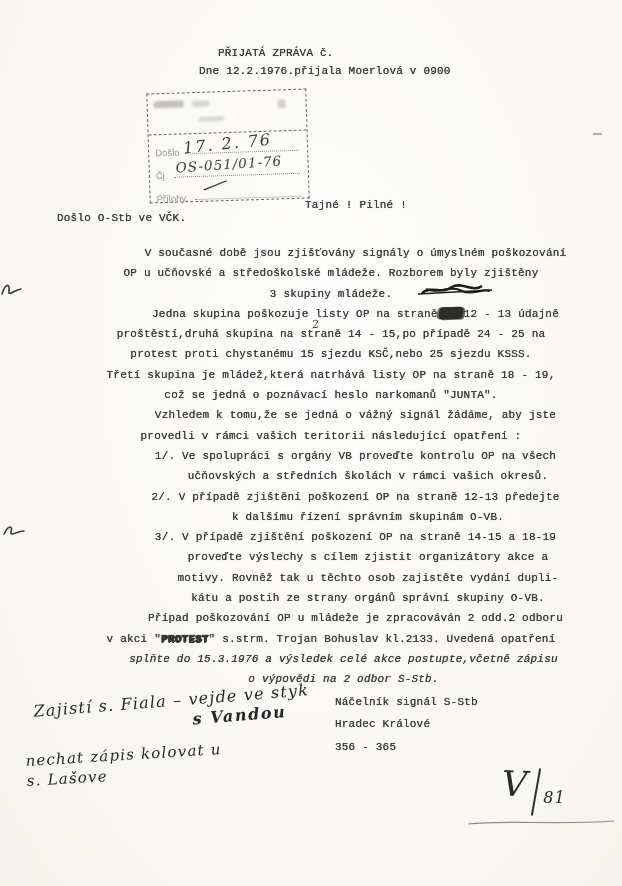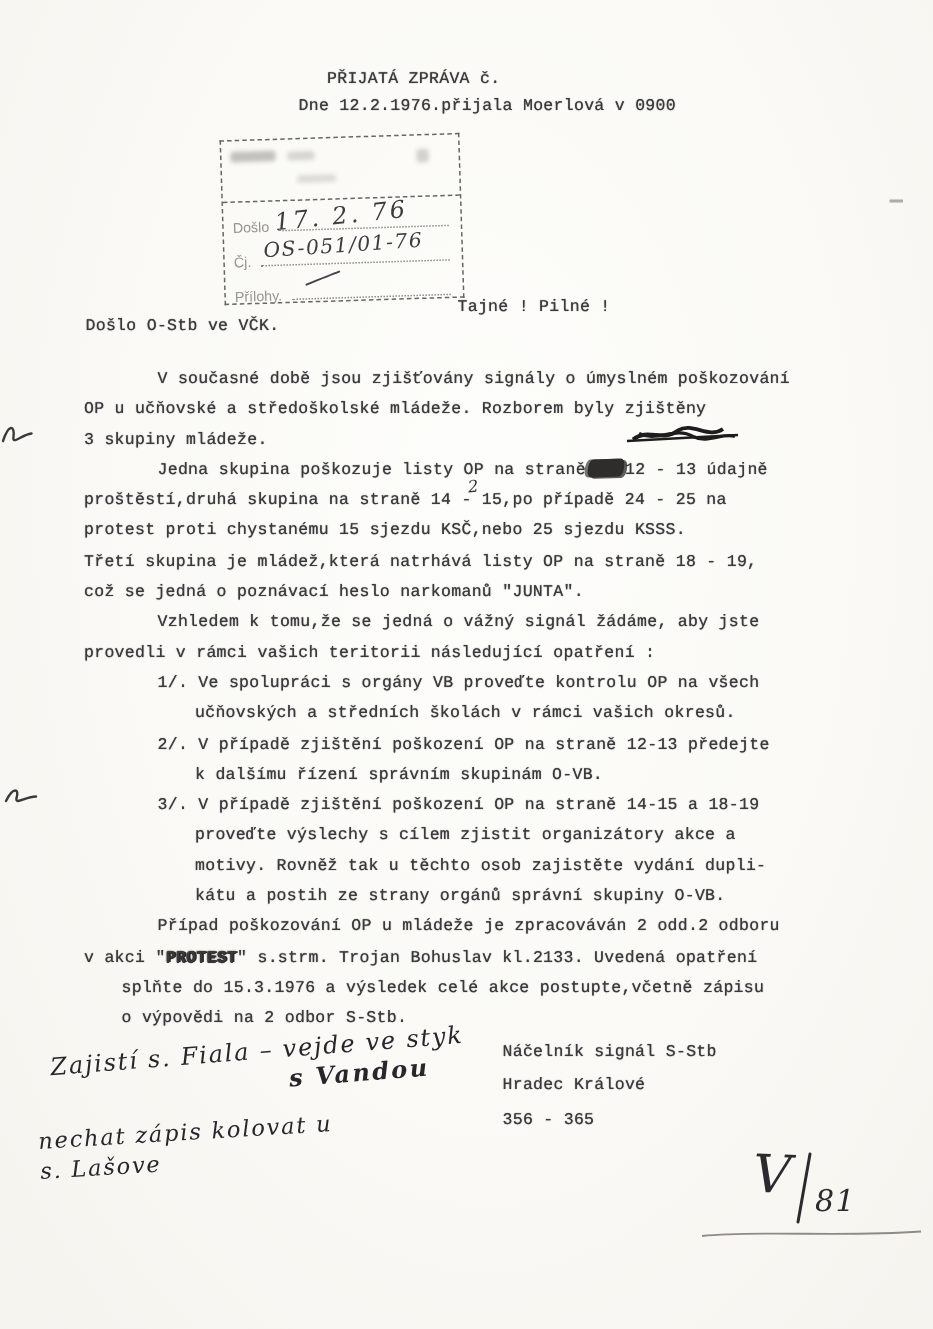--- a/index.html
+++ b/index.html
@@ -9,27 +9,27 @@
   .page{position:relative;width:622px;height:886px;
         background:radial-gradient(ellipse at 52% 38%, #fdfdfb 0%, #faf9f5 55%, #f4f3ee 100%);}
   
   .tw{position:absolute;font-family:"Liberation Mono","DejaVu Sans Mono",monospace;
       font-size:11px;line-height:20.3px;color:#3a393b;letter-spacing:0.2px;
       text-shadow:0 0 0.7px rgba(45,45,45,0.85);white-space:pre;}
   .title{top:43px;left:218px;}
   .received{top:61px;left:199px;}
   .classif{top:150px;left:305px;line-height:22px;text-align:center;}
   .addressee{top:208px;left:57px;}
-  .body-text{top:243px;left:56px;width:550px;}
+  .body-text{top:243px;left:56px;width:550px;text-align:center;}
   .ln{white-space:pre;height:20.3px;position:relative;}
   .indent{padding-left:49px;}
   .flush{padding-left:0;}
   .list{padding-left:49px;}
   .listcont{padding-left:74px;}
-  .cont{padding-left:25px;}
+  .cont{padding-left:25px;font-style:italic;}
   .smudge{font-weight:bold;text-shadow:0 0 1.2px #111,1px 0 0 #333,0 1px 0 #444;}
   .blot{display:inline-block;width:24px;height:12px;background:#2e2d2c;
         border-radius:3px/5px;transform:skewX(-10deg) rotate(-2deg);
         box-shadow:2px 1px 0 rgba(40,40,40,.75),-2px 0 0 rgba(60,60,60,.7);
         margin:0 1px -2px 1px;}
   
   .stamp{position:absolute;left:148px;top:91px;width:160px;height:110px;
          border:1.6px dashed #5c5a56;transform:rotate(-1.8deg);
          color:#6a675f;box-sizing:border-box;opacity:.92;}
   .stamp-top{position:relative;height:40px;border-bottom:1.4px dashed #5c5a56;overflow:hidden;}
@@ -57,21 +57,21 @@
   .note1 .nl:nth-child(2){margin-left:158px;font-weight:bold;letter-spacing:1.6px;margin-top:-6px;}
   .note2{left:26px;top:742px;transform:rotate(-3.5deg);font-size:15px;}
   .note2 .nl:nth-child(2){margin-top:-6px;}
   .signature{position:absolute;left:335px;top:692px;}
   .signature .ln{height:22.4px;}
   .pagemark{position:absolute;left:502px;top:766px;display:flex;align-items:flex-start;}
   .pm-letter{font-family:"DejaVu Serif",serif;font-style:italic;font-size:35px;
              color:#2b2b2e;line-height:36px;transform:rotate(2deg);}
   .pm-slash{width:2px;height:48px;background:#2b2b2e;transform:rotate(10deg);
             margin:2px 6px 0 8px;border-radius:1px;}
-  .pm-number{font-family:"DejaVu Serif",serif;font-style:italic;font-size:20px;
+  .pm-number{font-family:"DejaVu Serif",serif;font-style:italic;font-size:16px;
              color:#2b2b2e;margin-top:22px;letter-spacing:1px;}
   .scribble1{position:absolute;left:418px;top:281px;}
   .margin-mark1{position:absolute;left:0px;top:278px;}
   .margin-mark2{position:absolute;left:2px;top:519px;}
   .pen-line{position:absolute;left:468px;top:818px;}
   .edge-dash{position:absolute;left:593px;top:133px;width:9px;height:2px;background:#7c7a74;opacity:.6;}
 </style>
 </head>
 <body>
 

